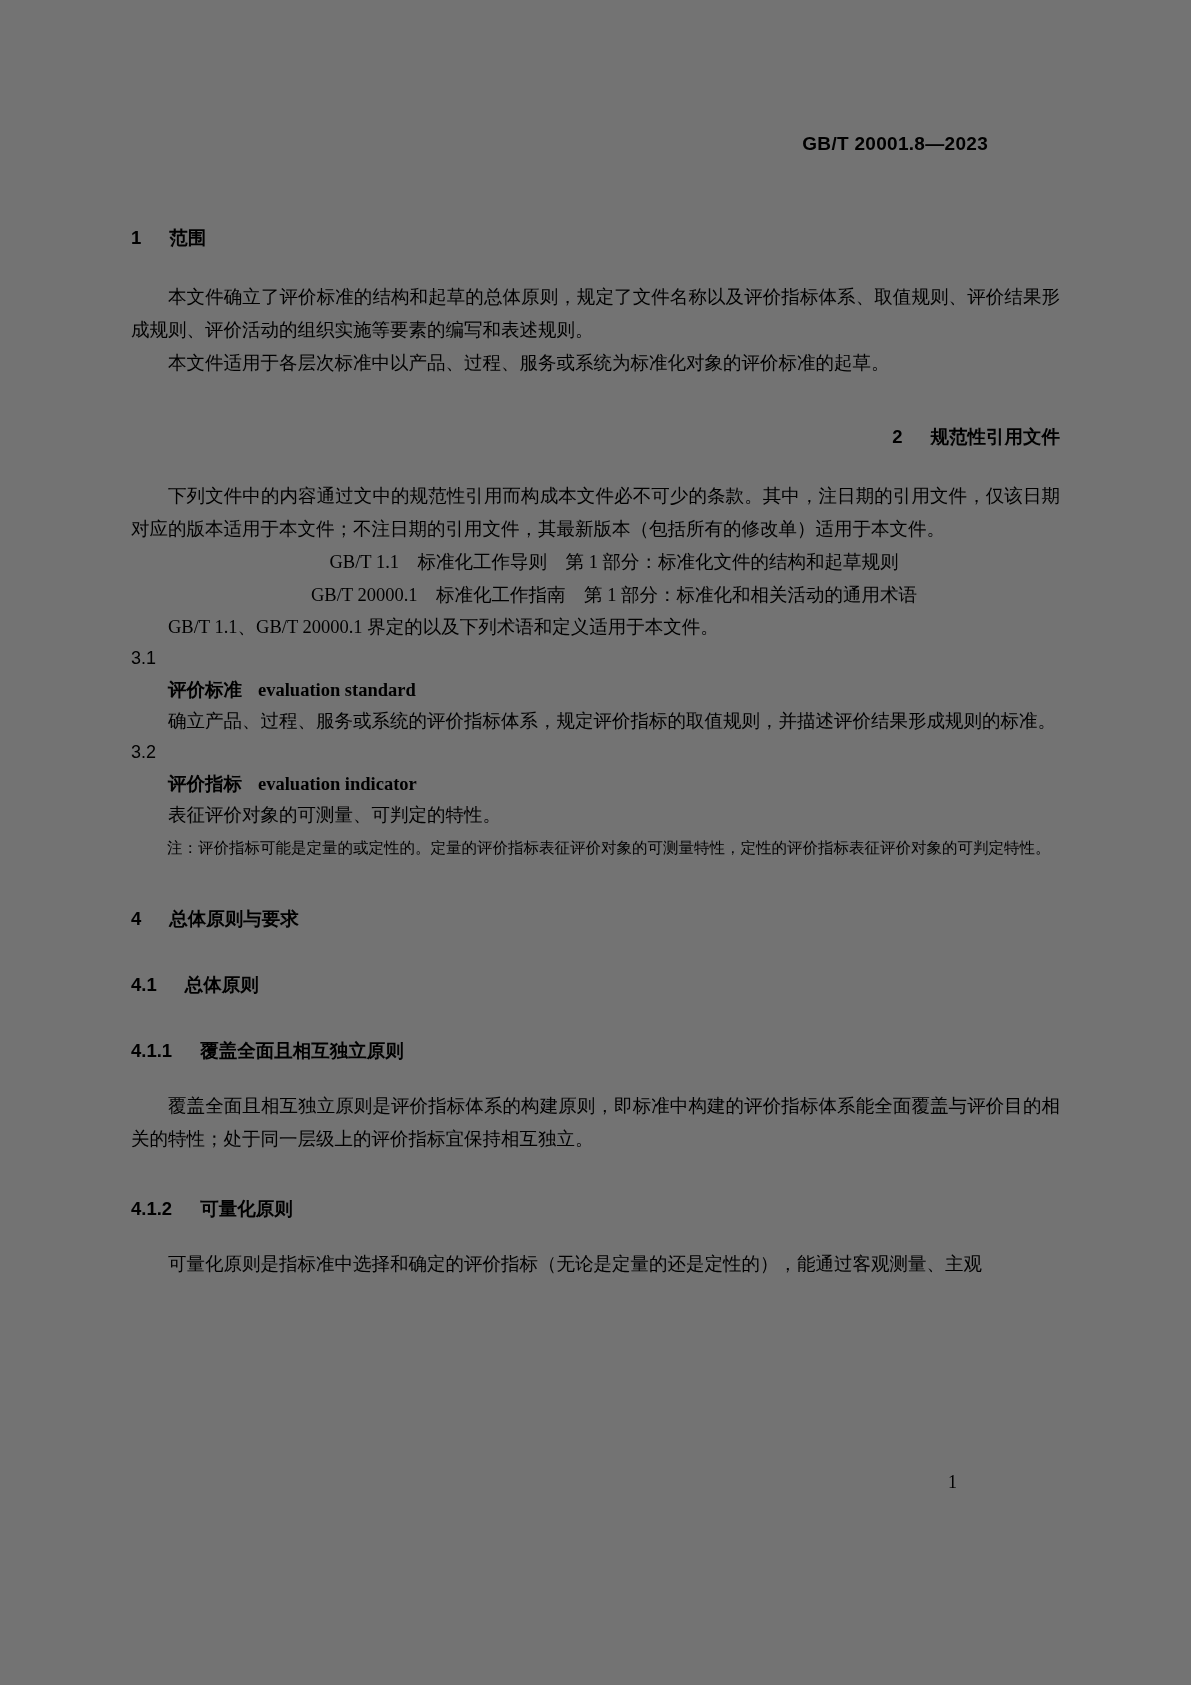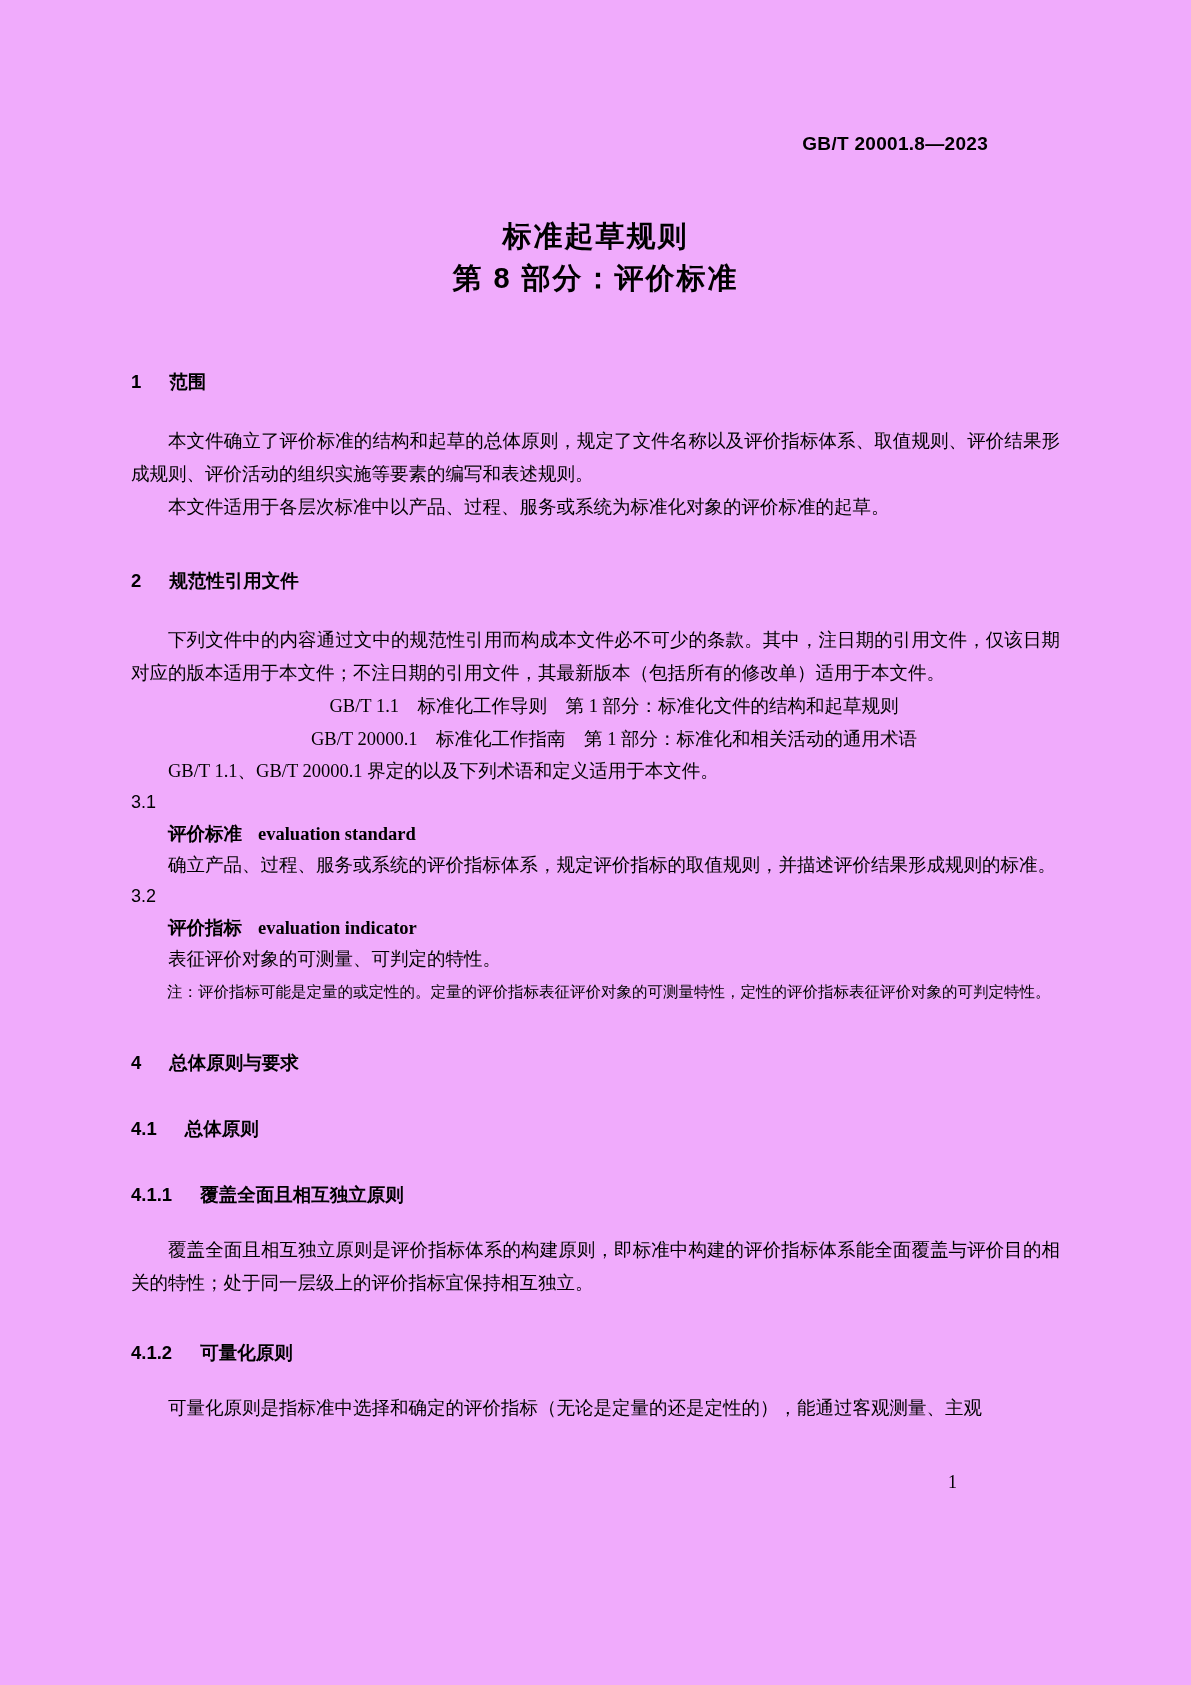--- a/index.html
+++ b/index.html
@@ -1,21 +1,21 @@
 <!DOCTYPE html>
 <html><head>
 <meta charset="utf-8">
 <style>
   * { box-sizing: border-box; }
   html, body { margin: 0; padding: 0; background: #ffffff; }
   .page {
     position: relative;
     width: 1191px;
     height: 1685px;
-    background: #f0abfc;
+    background: #737373;
     color: #000000;
     padding: 0 131px;
     overflow: hidden;
     font-family: "Liberation Serif", "DejaVu Serif", serif;
   }
 
   .doc-header {
     padding-top: 133px;
     text-align: right;
     padding-right: 72px;
@@ -35,21 +35,21 @@
 
   .sec-h {
     font-family: "Liberation Sans", "DejaVu Sans", sans-serif;
     font-weight: 700;
     font-size: 18.5px;
     line-height: 26px;
   }
   .h-num { display: inline-block; margin-right: 28px; }
 
   .sec1-h { margin-top: 70px; margin-bottom: 30px; }
-  .sec2-h { margin-top: 44px; margin-bottom: 30px; }
+  .sec2-h { margin-top: 44px; margin-bottom: 30px; text-align: right; }
   .sec3-h { margin-top: 46px; margin-bottom: 28px; }
   .sec4-h { margin-top: 44px; margin-bottom: 0; }
   .sub-h  { margin-top: 40px; margin-bottom: 0; }
 
   .body-p {
     margin: 0;
     font-size: 18.5px;
     line-height: 33px;
     text-align: justify;
     text-indent: 2em;
@@ -98,24 +98,20 @@
     font-size: 18px;
   }
 </style>
 </head>
 <body>
 
 <div class="page">
 
   <div class="doc-header">GB/T 20001.8—2023</div>
 
-  <div class="doc-title">
-    <span class="title-line">标准起草规则</span>
-    <span class="title-line">第 8 部分：评价标准</span>
-  </div>
 
   <div class="sec-h sec1-h">
     <span class="h-num">1</span><span class="h-text">范围</span>
   </div>
   <p class="body-p">本文件确立了评价标准的结构和起草的总体原则，规定了文件名称以及评价指标体系、取值规则、评价结果形成规则、评价活动的组织实施等要素的编写和表述规则。</p>
   <p class="body-p">本文件适用于各层次标准中以产品、过程、服务或系统为标准化对象的评价标准的起草。</p>
 
   <div class="sec-h sec2-h">
     <span class="h-num">2</span><span class="h-text">规范性引用文件</span>
   </div>

